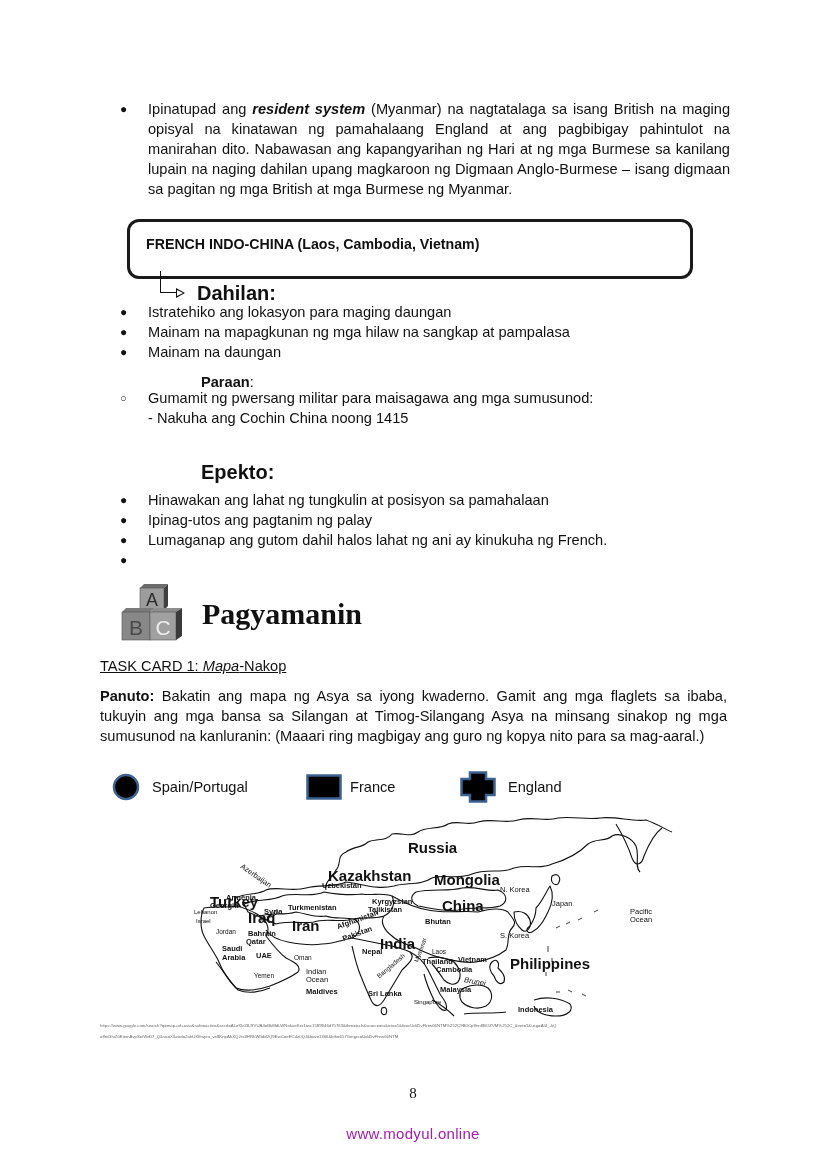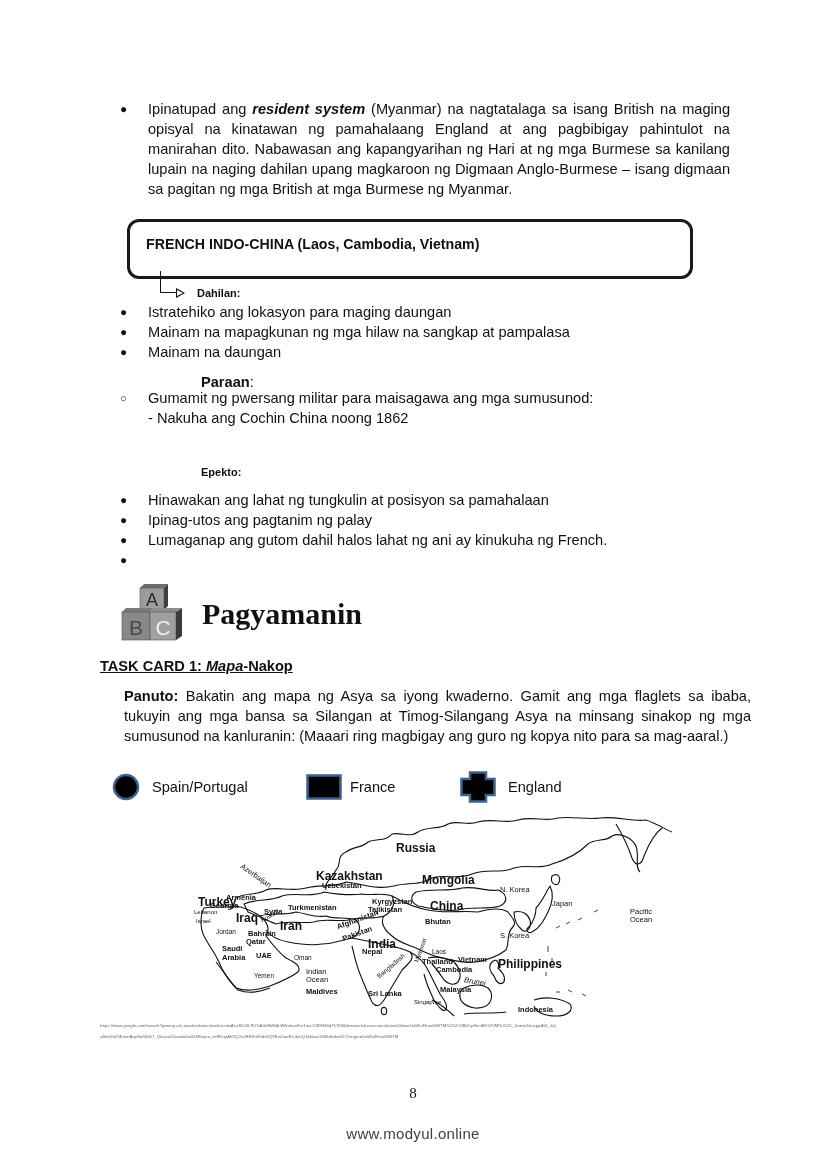--- a/index.html
+++ b/index.html
@@ -34,46 +34,46 @@
       border-left: 1.3px solid #111; border-bottom: 1.3px solid #111;
     }
     .arrow-head {
       position: absolute; left: 176px; top: 288px; width: 0; height: 0;
       border-left: 9px solid #111; border-top: 5px solid transparent; border-bottom: 5px solid transparent;
     }
     .arrow-head::after {
       content: ""; position: absolute; left: -8px; top: -3px;
       border-left: 6px solid #fff; border-top: 3px solid transparent; border-bottom: 3px solid transparent;
     }
-    .subhead { position: absolute; font-weight: bold; font-size: 11px; }
+    .subhead { position: absolute; font-weight: bold; font-size: 20px; }
 
     .pag-title {
       position: absolute; left: 202px; top: 596px;
       font-family: "Liberation Serif", serif; font-weight: bold; font-size: 30px; line-height: 36px;
     }
     .task-title {
       position: absolute; left: 100px; top: 656px;
-      font-weight: bold; font-size: 14.6px; text-decoration: underline;
-    }
-    .panuto { position: absolute; left: 100px; top: 686px; width: 627px; margin-left: 24px; }
+      font-weight: normal; font-size: 14.6px; text-decoration: underline;
+    }
+    .panuto { position: absolute; left: 100px; top: 686px; width: 627px; }
 
     .legend-item { position: absolute; display: flex; align-items: center; text-align: right; }
     .legend-label { font-size: 14.6px; margin-left: 12px; }
 
     .map-wrap { position: absolute; left: 196px; top: 812px; width: 480px; height: 206px; }
     .map-label { position: absolute; font-size: 7.5px; line-height: 8px; font-weight: bold; white-space: nowrap; color: #111; }
-    .map-label.big { font-size: 12px; }
+    .map-label.big { font-size: 15px; margin-left: 12px; }
     .map-label.reg { font-weight: normal; }
 
     .url { position: absolute; left: 100px; font-size: 4.3px; line-height: 6px; color: #666; white-space: nowrap; width: 640px; overflow: hidden; }
 
     .page-num { position: absolute; left: 0; width: 826px; top: 1083px; text-align: center;
       font-family: "Liberation Serif", serif; font-size: 15px; }
     .watermark { position: absolute; left: 0; width: 826px; top: 1124px; text-align: center;
-      font-size: 15px; color: #404040; letter-spacing: 0.3px; }
+      font-size: 15px; color: #a21caf; letter-spacing: 0.3px; }
   </style>
 </head>
 <body>
 
 <div class="bullet-row" id="resident-para">
   <span class="bullet">●</span>
   <span class="bullet-text justify"><span>Ipinatupad ang </span><b><i>resident system</i></b><span> (Myanmar) na nagtatalaga sa isang British na maging opisyal na kinatawan ng pamahalaang England at ang pagbibigay pahintulot na manirahan dito.  Nabawasan ang kapangyarihan ng Hari at ng mga Burmese sa kanilang lupain na naging dahilan upang magkaroon ng Digmaan Anglo-Burmese – isang digmaan sa pagitan ng mga British at mga Burmese ng Myanmar.</span></span>
 </div>
 
 <div class="frame-box">
@@ -94,21 +94,21 @@
 <div class="bullet-row" style="top:342px;">
   <span class="bullet">●</span>
   <span class="bullet-text">Mainam na daungan</span>
 </div>
 
 <span class="abs" style="left:201px; top:372px;"><b>Paraan</b><span>:</span></span>
 <div class="bullet-row" style="top:388px;">
   <span class="bullet" style="font-size:11px;">○</span>
   <span class="bullet-text">
     <span style="display:block;">Gumamit ng pwersang militar para maisagawa ang mga sumusunod:</span>
-    <span style="display:block;">- Nakuha ang Cochin China noong 1862</span>
+    <span style="display:block;">- Nakuha ang Cochin China noong 1415</span>
   </span>
 </div>
 
 <span class="subhead" style="left:201px; top:462px;">Epekto:</span>
 <div class="bullet-row" style="top:490px;">
   <span class="bullet">●</span>
   <span class="bullet-text">Hinawakan ang lahat ng tungkulin at posisyon sa pamahalaan</span>
 </div>
 <div class="bullet-row" style="top:510px;">
   <span class="bullet">●</span>

